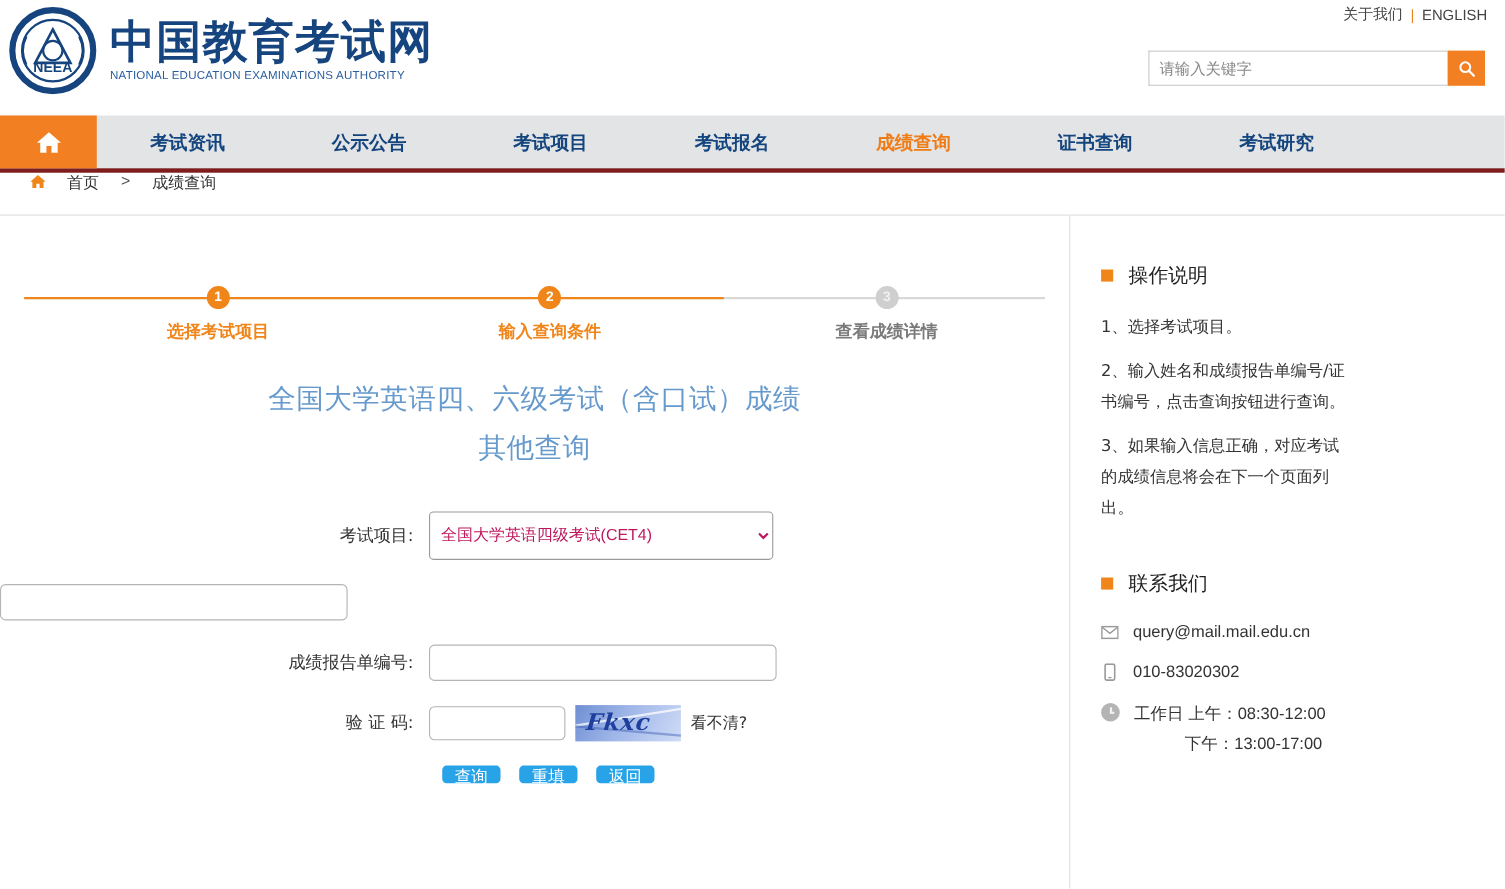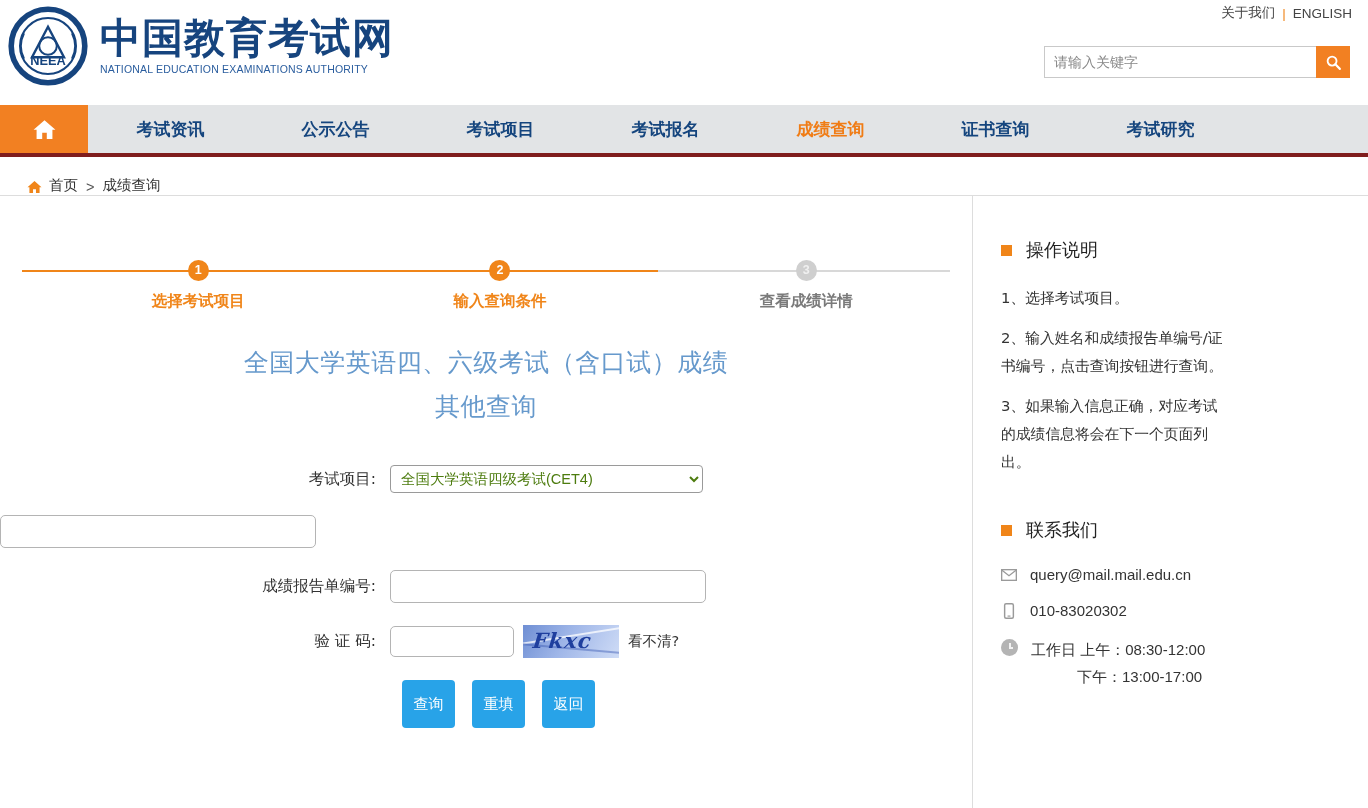--- a/index.html
+++ b/index.html
@@ -111,26 +111,26 @@
     color: #15457e;
     cursor: pointer;
     font-family: "DejaVu Sans", "Liberation Sans", sans-serif;
   }
   .nav-item.active { color: #f07c15; }
 
   
   .crumbbar {
     height: 39px;
     display: flex;
-    align-items: flex-end;
+    align-items: flex-start;
     padding-left: 26px;
     border-bottom: 1px solid #dddddd;
     font-size: 14.5px;
     color: #333;
-    gap: 6px;
+    gap: 18px;
   }
   .crumbbar .sep-gt { color: #555; margin: 0 2px; }
   .crumb-link { color: #333; text-decoration: none; cursor: pointer; }
 
   
   .page {
     display: flex;
     height: 612px;
   }
   .main {
@@ -214,27 +214,27 @@
   .flabel {
     width: 390px;
     text-align: right;
     padding-right: 14px;
     font-size: 15.5px;
     color: #333;
     font-family: "DejaVu Sans", "Liberation Sans", sans-serif;
   }
   .fctrl select {
     width: 313px;
-    height: 28px;
+    height: 44px;
     font-size: 14.5px;
     padding: 3px 6px;
     border: 1px solid #9a9a9a;
     border-radius: 4px;
     background: #fff;
-    color: #4d7c0f;
+    color: #be185d;
     font-family: "Liberation Sans", sans-serif;
   }
   .fctrl input.txt {
     width: 316px;
     height: 33px;
     border: 1px solid #b4b4b4;
     border-radius: 5px;
     padding: 0 8px;
     font-size: 14.5px;
     outline: none;
@@ -293,21 +293,21 @@
     gap: 17px;
     margin-left: 402px;
     margin-top: 18px;
   }
   .btn {
     background: #28a3e8;
     color: #fff;
     border: none;
     border-radius: 4px;
     width: 53px;
-    height: 48px;
+    height: 16px;
     font-size: 15px;
     cursor: pointer;
     font-family: "DejaVu Sans", "Liberation Sans", sans-serif;
   }
 
   
   .side-head {
     display: flex;
     align-items: center;
     gap: 14px;

